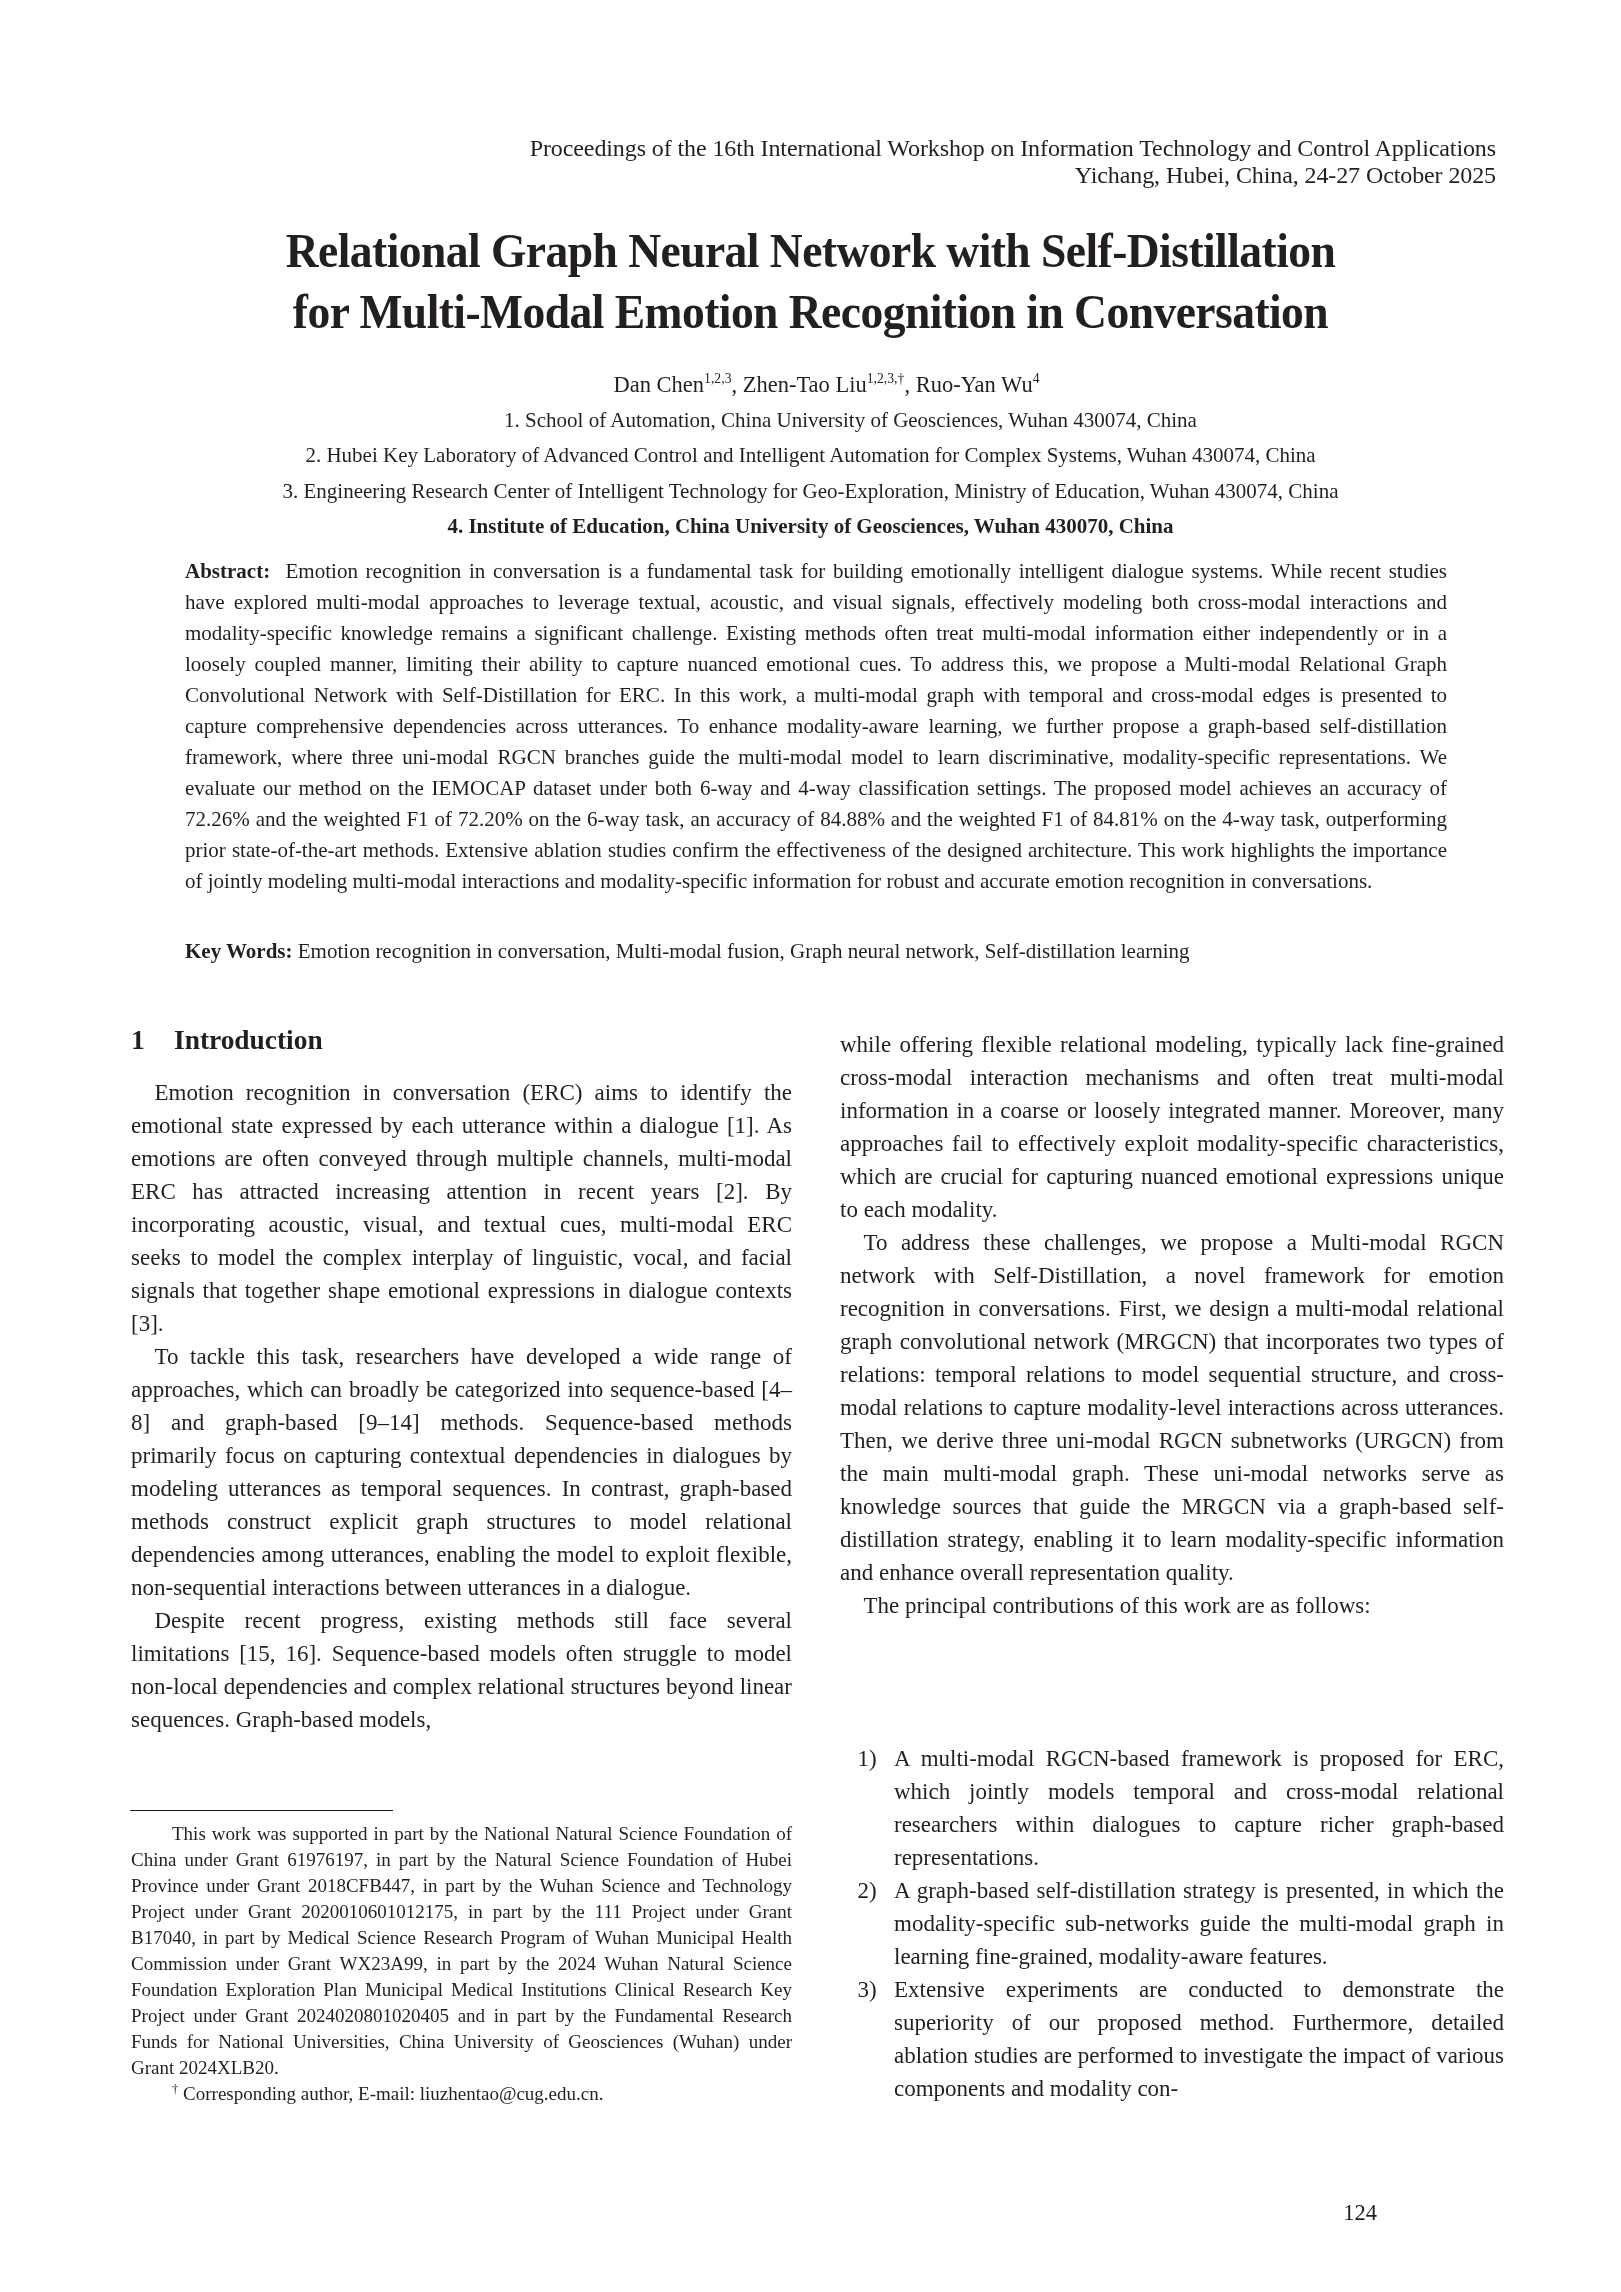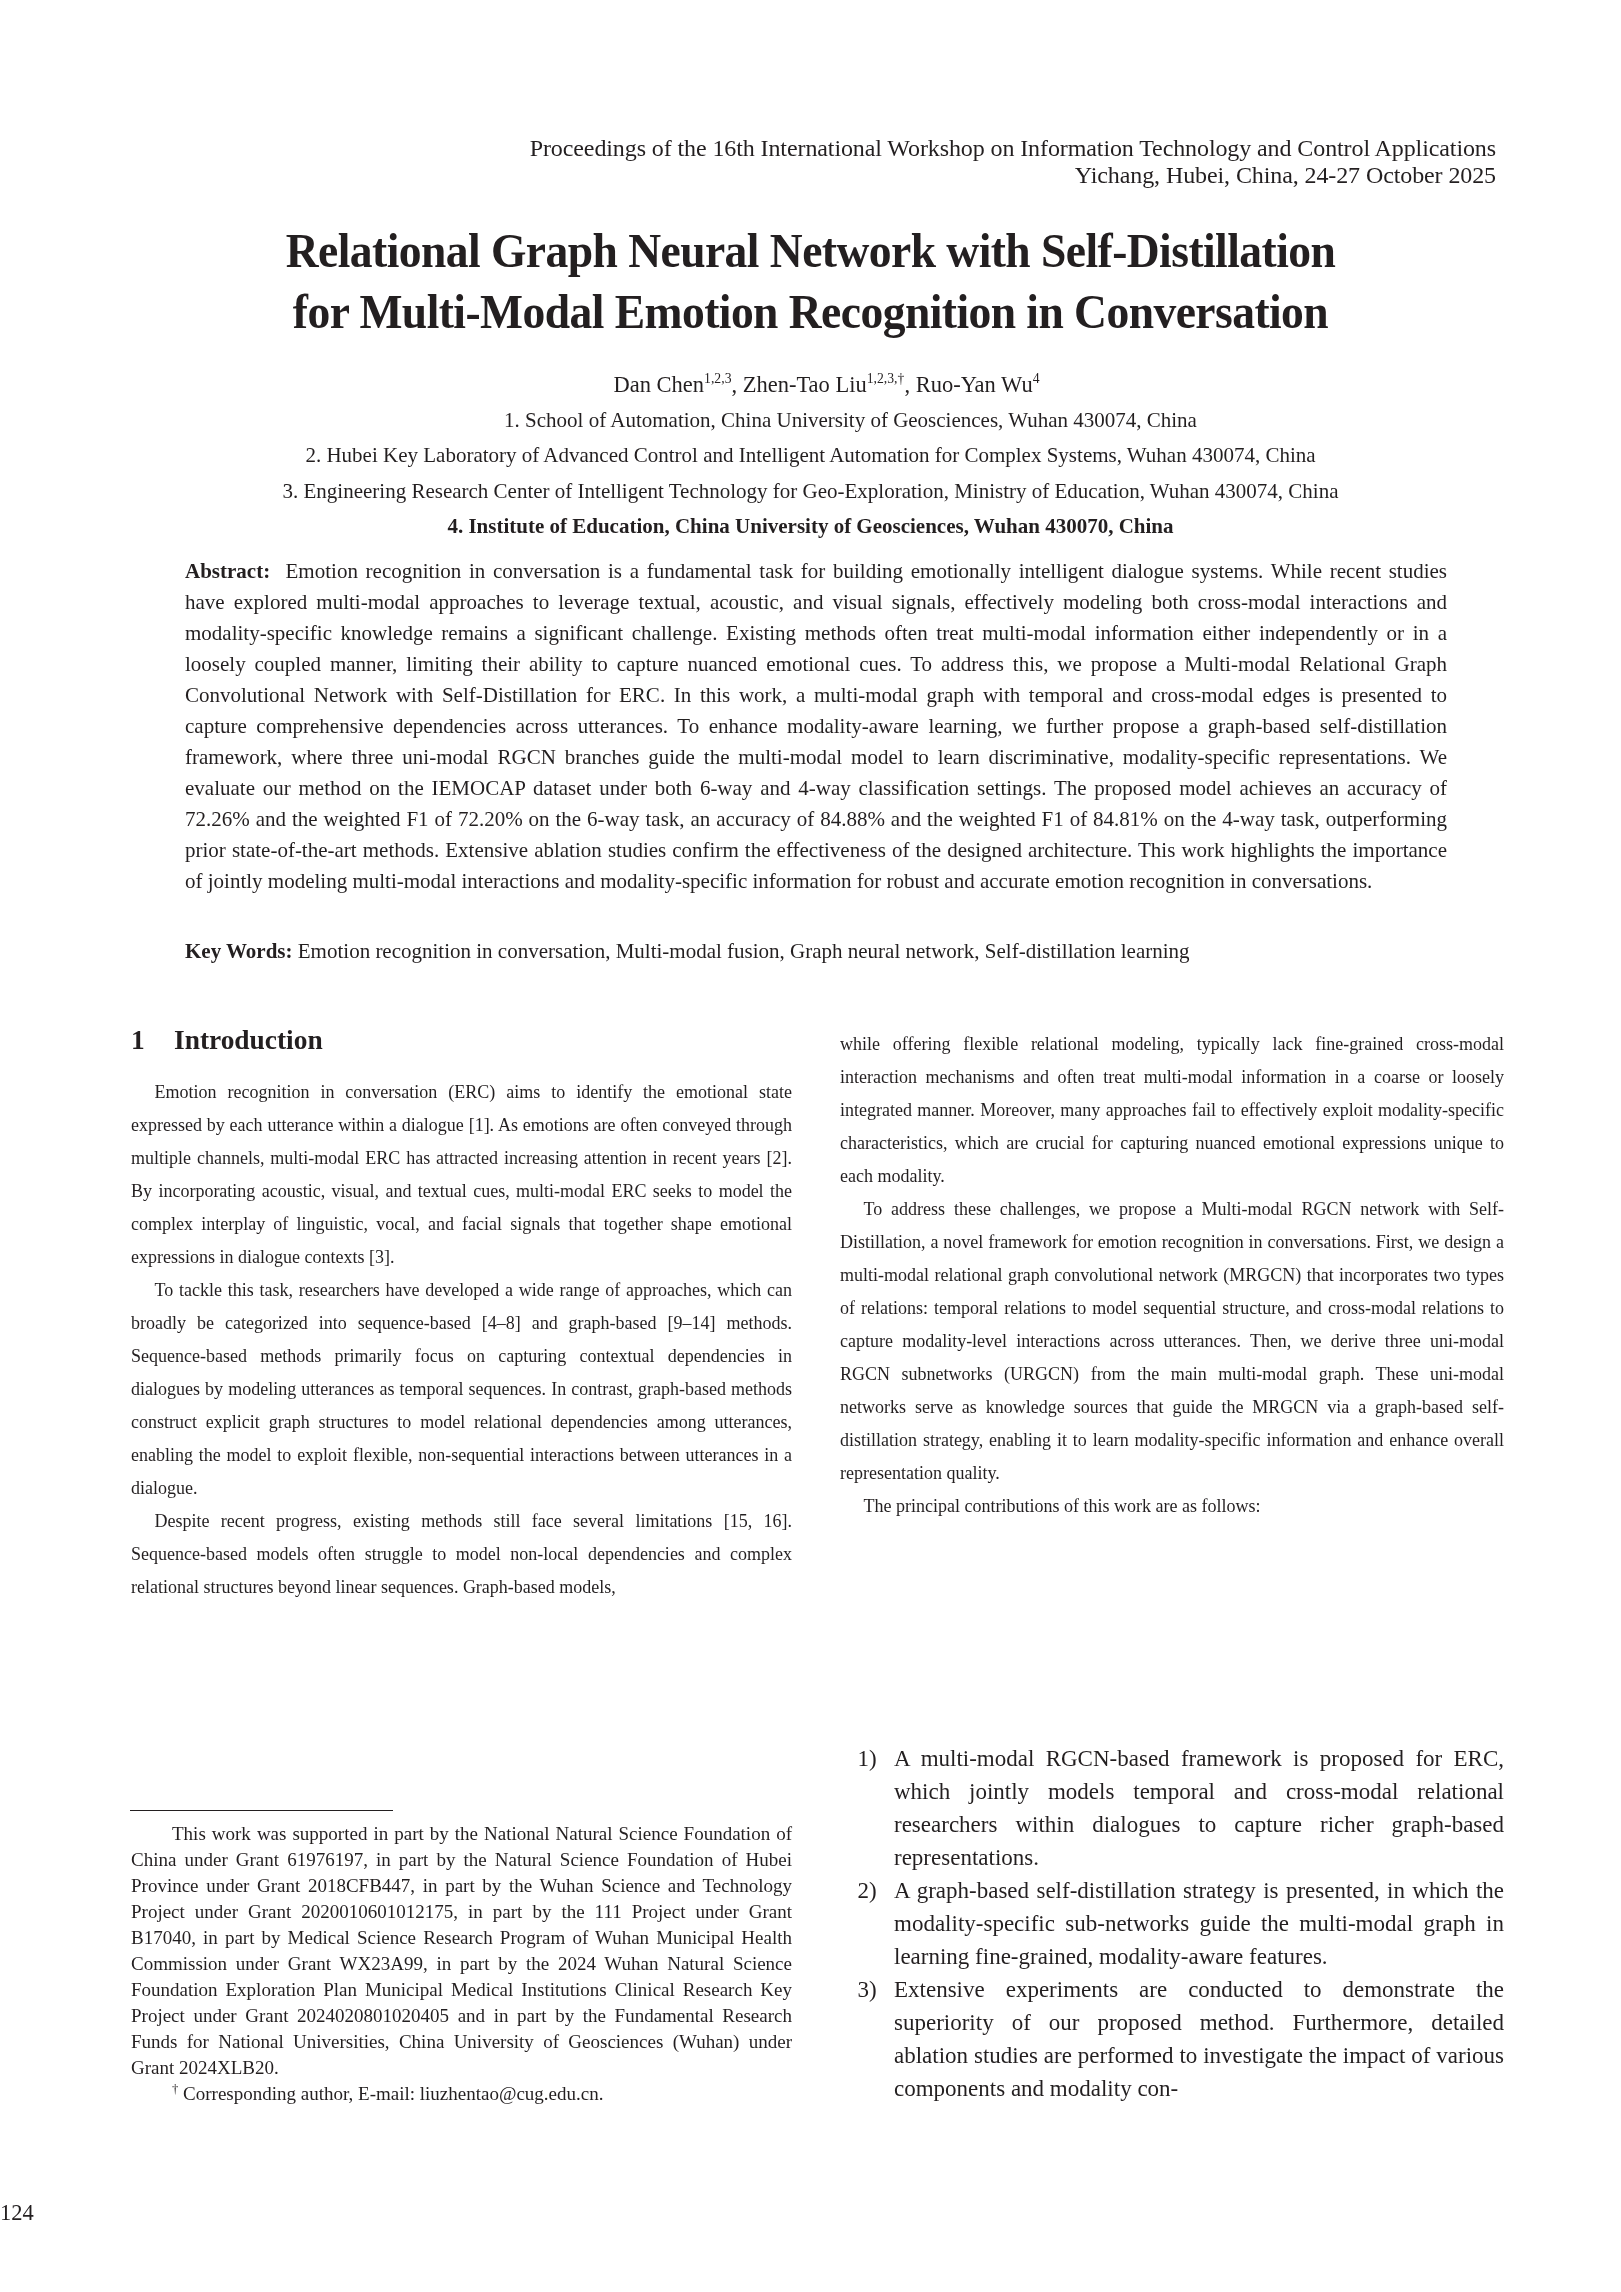--- a/index.html
+++ b/index.html
@@ -9,37 +9,37 @@
   .hdr { font-size: 24px; right: 125px; text-align: right; letter-spacing: -0.1px; }
   .title { left: 0; width: 1621px; text-align: center; font-weight: bold; font-size: 49px;
            letter-spacing: -0.6px; transform: scaleX(0.93); }
   .ctr { left: 0; width: 1621px; text-align: center; font-size: 22.5px; }
   .ctr sup { font-size: 13.7px; vertical-align: 8.8px; line-height: 0; }
   .abstract-block { position: absolute; left: 185px; width: 1262px; top: 556px;
                     font-size: 21px; line-height: 31px; text-align: justify; }
   .abstract-block .lbl { font-weight: bold; }
   .kw { position: absolute; left: 185px; top: 939px; font-size: 21px; white-space: nowrap; }
   .kw .lbl { font-weight: bold; }
-  .col { position: absolute; font-size: 18px; line-height: 33px; text-align: justify; }
+  .col { position: absolute; font-size: 23px; line-height: 33px; text-align: justify; }
   .col-left { left: 131px; width: 661px; }
   .col-right { left: 840px; width: 664px; }
   .sec-head { position: absolute; left: 131px; top: 1025px; font-size: 27.4px; font-weight: bold; white-space: nowrap; }
   .sec-head .num { display: inline-block; width: 43px; }
   .para { margin: 0; text-indent: 23.5px; }
   .para.noindent { text-indent: 0; }
   .contrib-list { position: absolute; left: 840px; width: 664px; top: 1742px;
                   font-size: 23px; line-height: 33px; margin: 0; padding: 0; list-style: none; }
   .contrib-list li { position: relative; padding-left: 54px; text-align: justify; margin-bottom: 0; }
   .contrib-list li .marker { position: absolute; left: 17.6px; top: 0; }
   .fn-rule { position: absolute; left: 130px; top: 1810px; width: 263px; height: 0; border-top: 1.5px solid #231f20; }
   .footnotes { position: absolute; left: 131px; width: 661px; top: 1821px;
                font-size: 19px; line-height: 26px; text-align: justify; }
   .footnotes p { margin: 0; text-indent: 41px; }
   .footnotes sup { font-size: 12.7px; vertical-align: 6.9px; line-height: 0; }
-  .page-num { position: absolute; left: 0; width: 1377px; text-align: left; top: 2200px; font-size: 22.5px; }
+  .page-num { position: absolute; left: 0; width: 1377px; text-align: right; top: 2200px; font-size: 22.5px; }
 </style>
 </head>
 <body>
 
 <div class="abs hdr" style="top:135px;">Proceedings of the 16th International Workshop on Information Technology and Control Applications</div>
 <div class="abs hdr" style="top:162px;">Yichang, Hubei, China, 24-27 October 2025</div>
 
 <div class="abs title" style="top:222px;">Relational Graph Neural Network with Self-Distillation</div>
 <div class="abs title" style="top:283px;">for Multi-Modal Emotion Recognition in Conversation</div>
 

